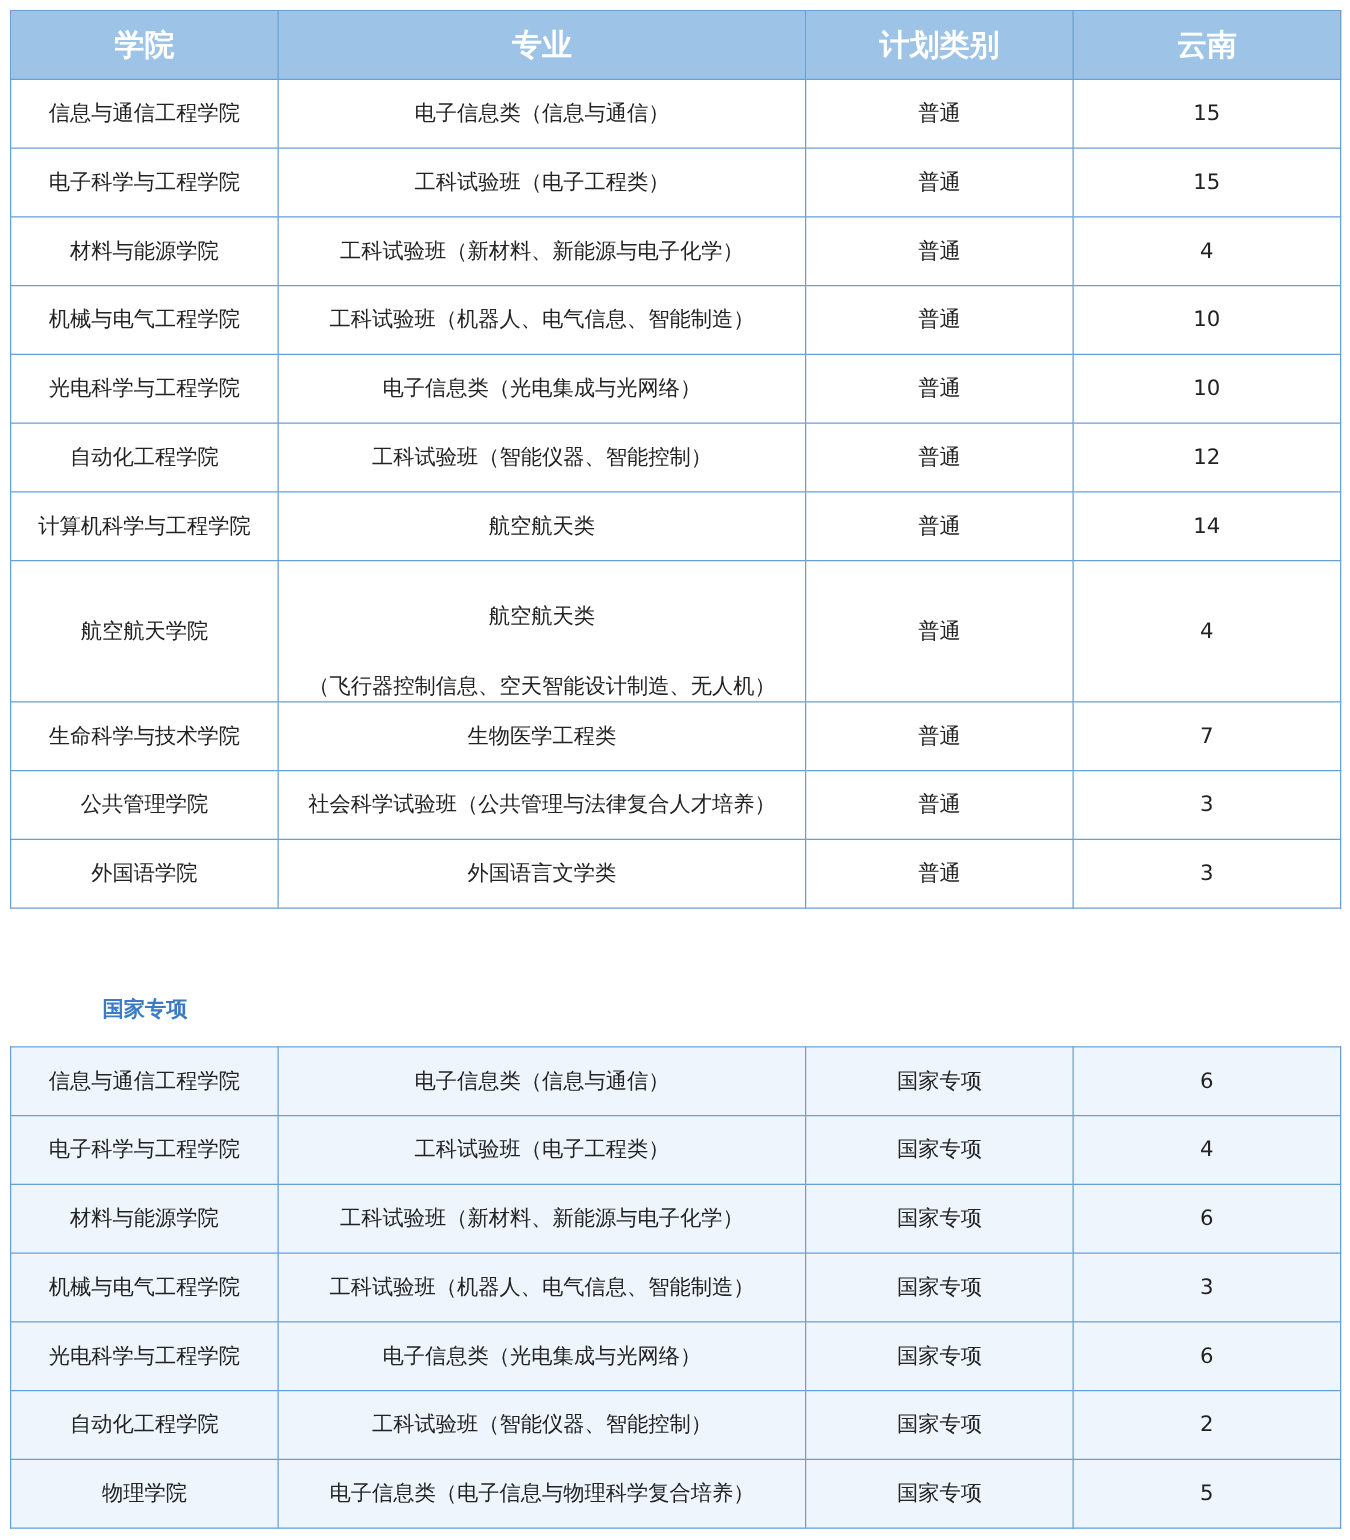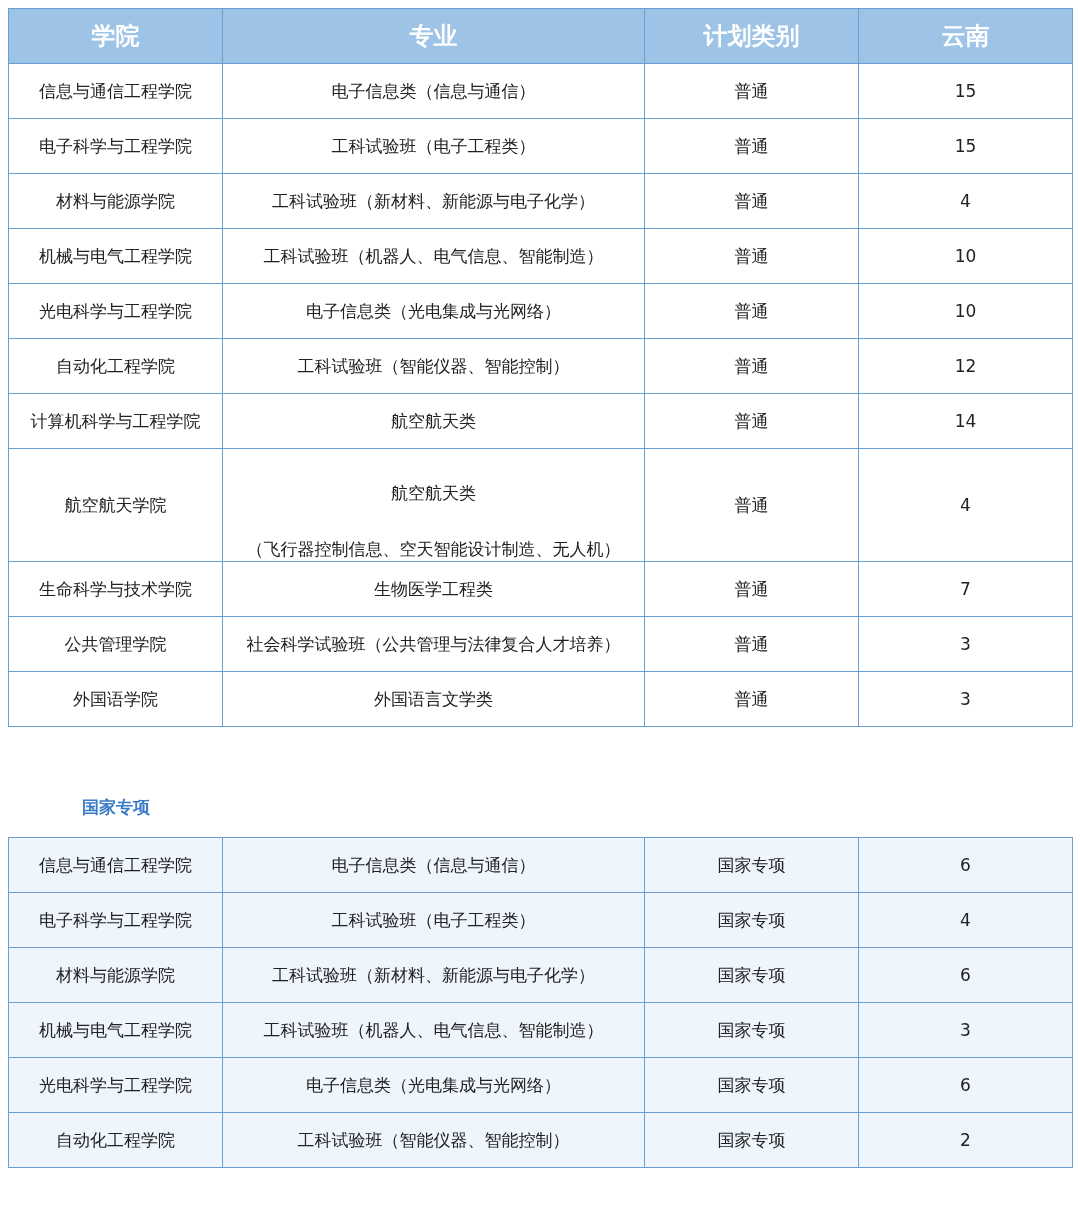--- a/index.html
+++ b/index.html
@@ -161,14 +161,20 @@
         <td>电子信息类（光电集成与光网络）</td>
         <td>国家专项</td>
         <td>6</td>
       </tr>
       <tr>
         <td>自动化工程学院</td>
         <td>工科试验班（智能仪器、智能控制）</td>
         <td>国家专项</td>
         <td>2</td>
       </tr>
+      <tr>
+        <td>物理学院</td>
+        <td>电子信息类（电子信息与物理科学复合培养）</td>
+        <td>国家专项</td>
+        <td>5</td>
+      </tr>
     </tbody>
 </table>
 
 </body></html>

